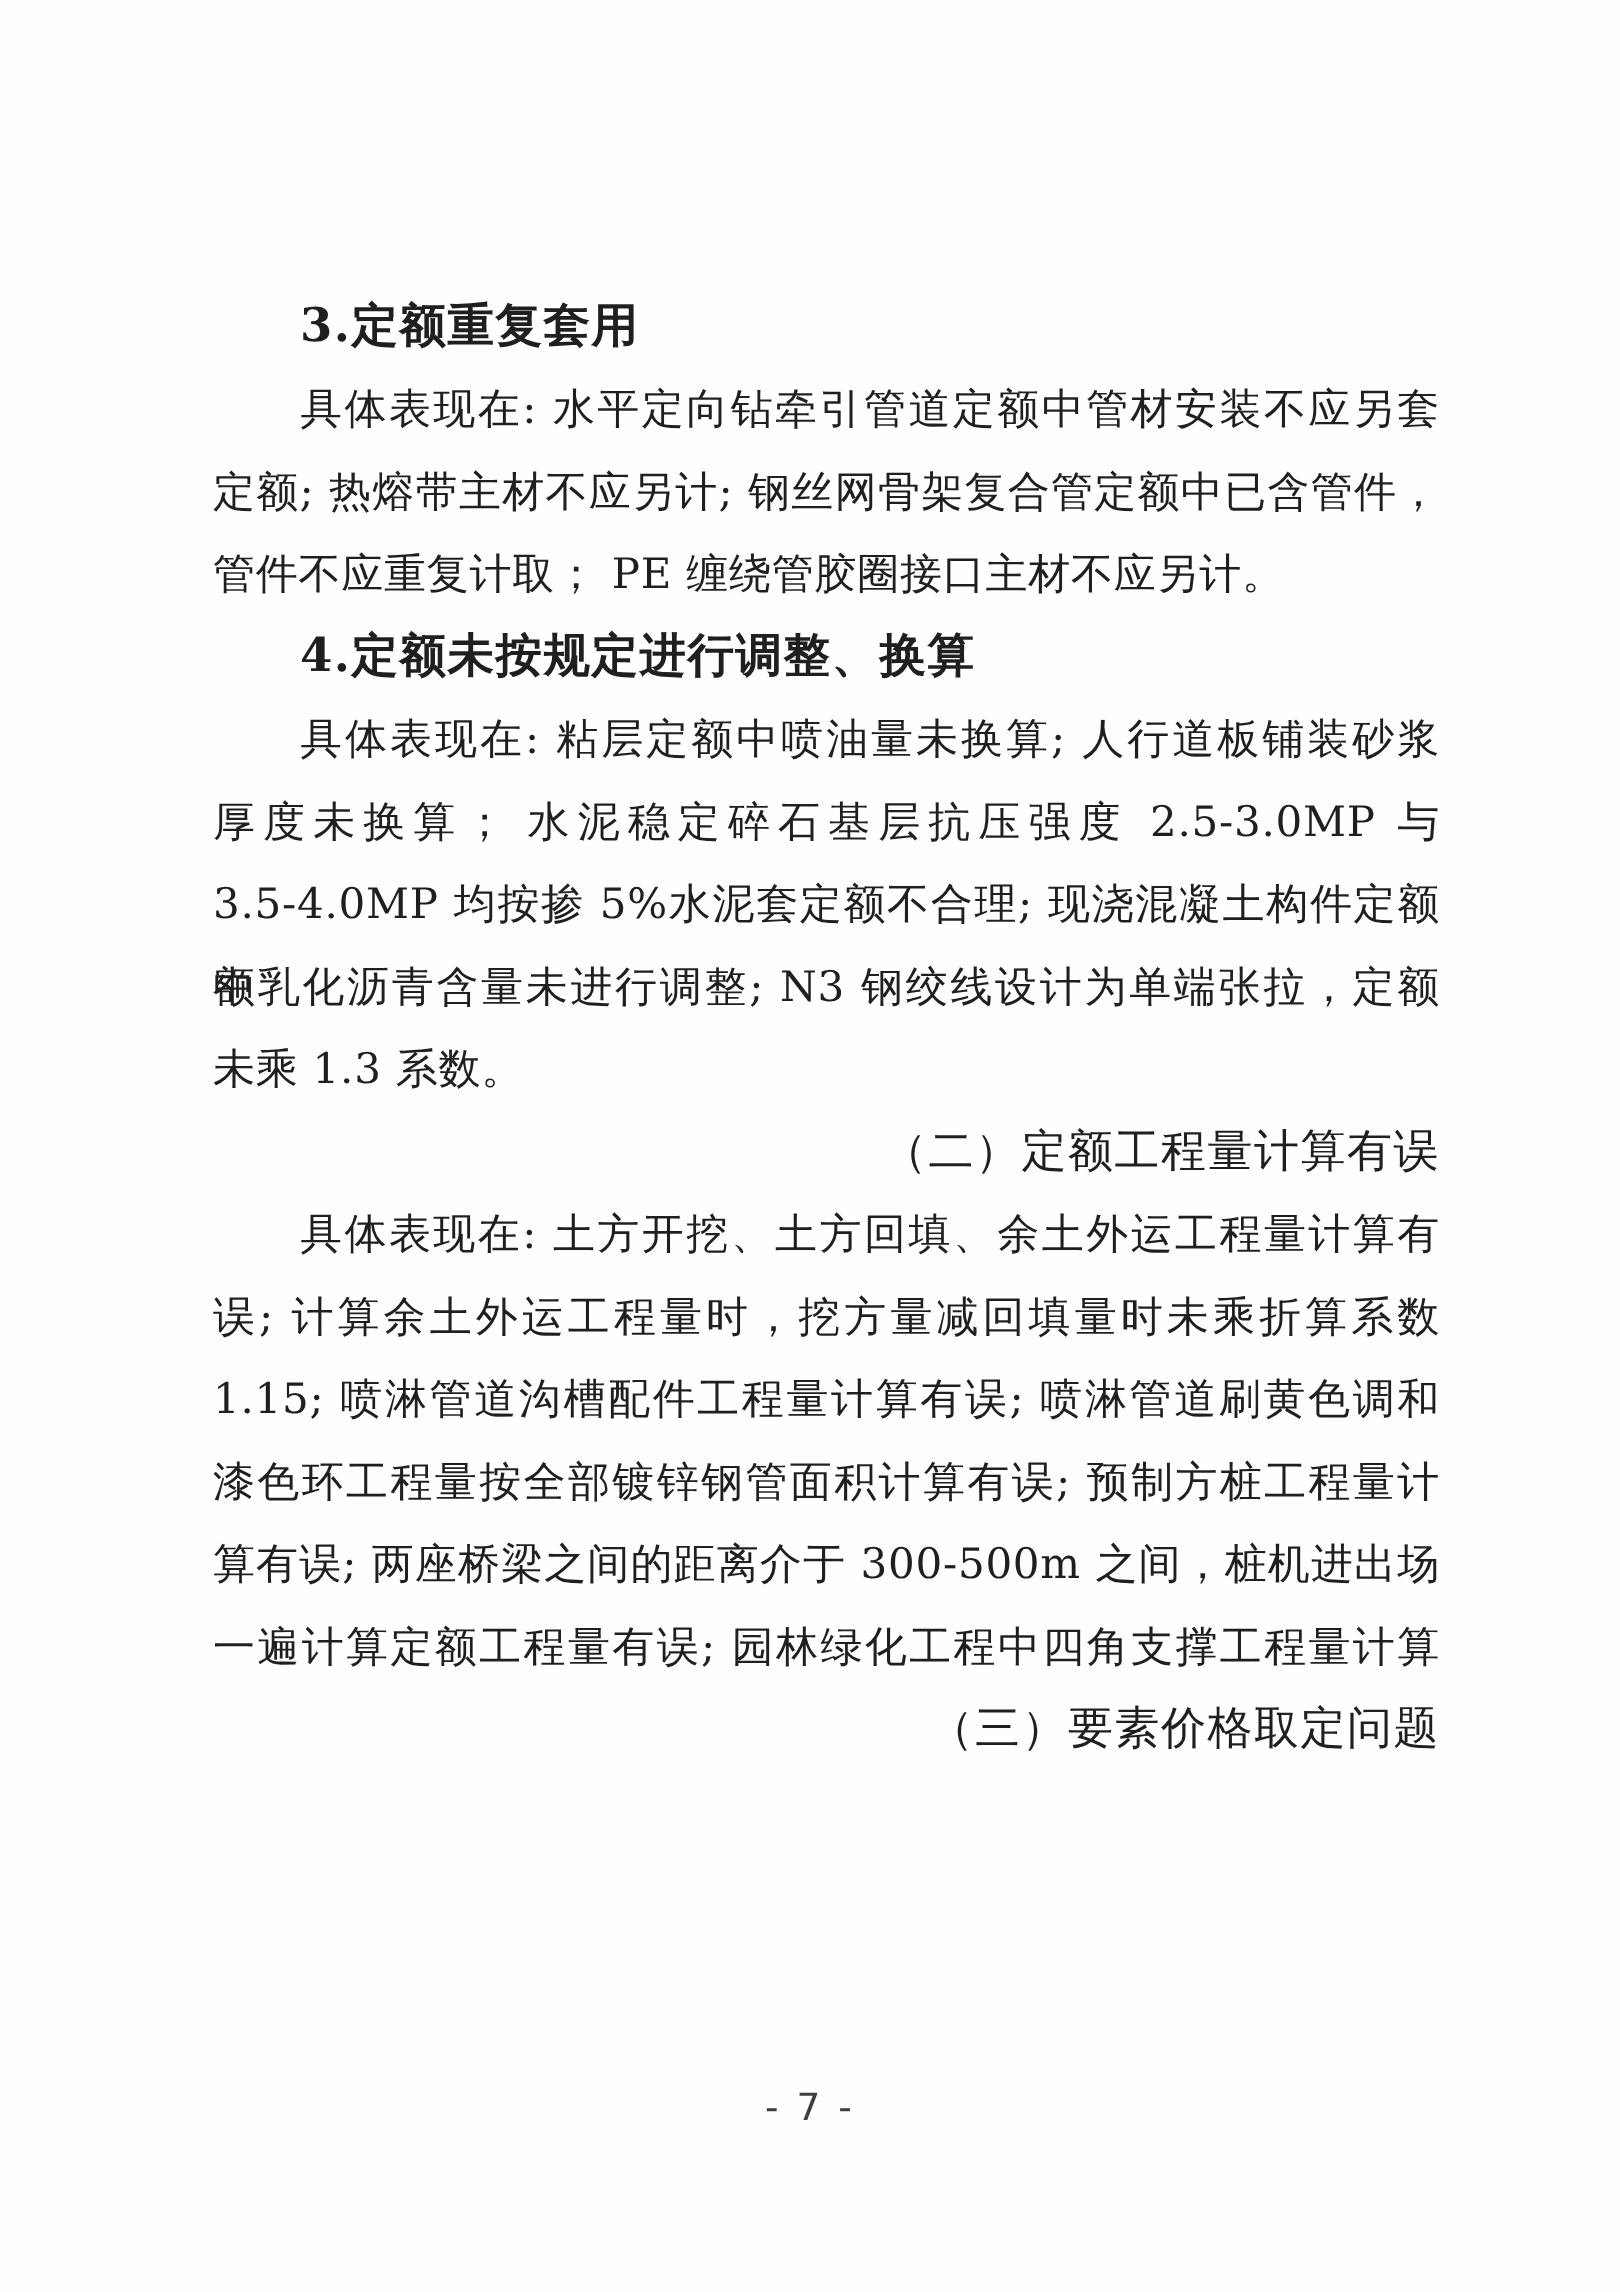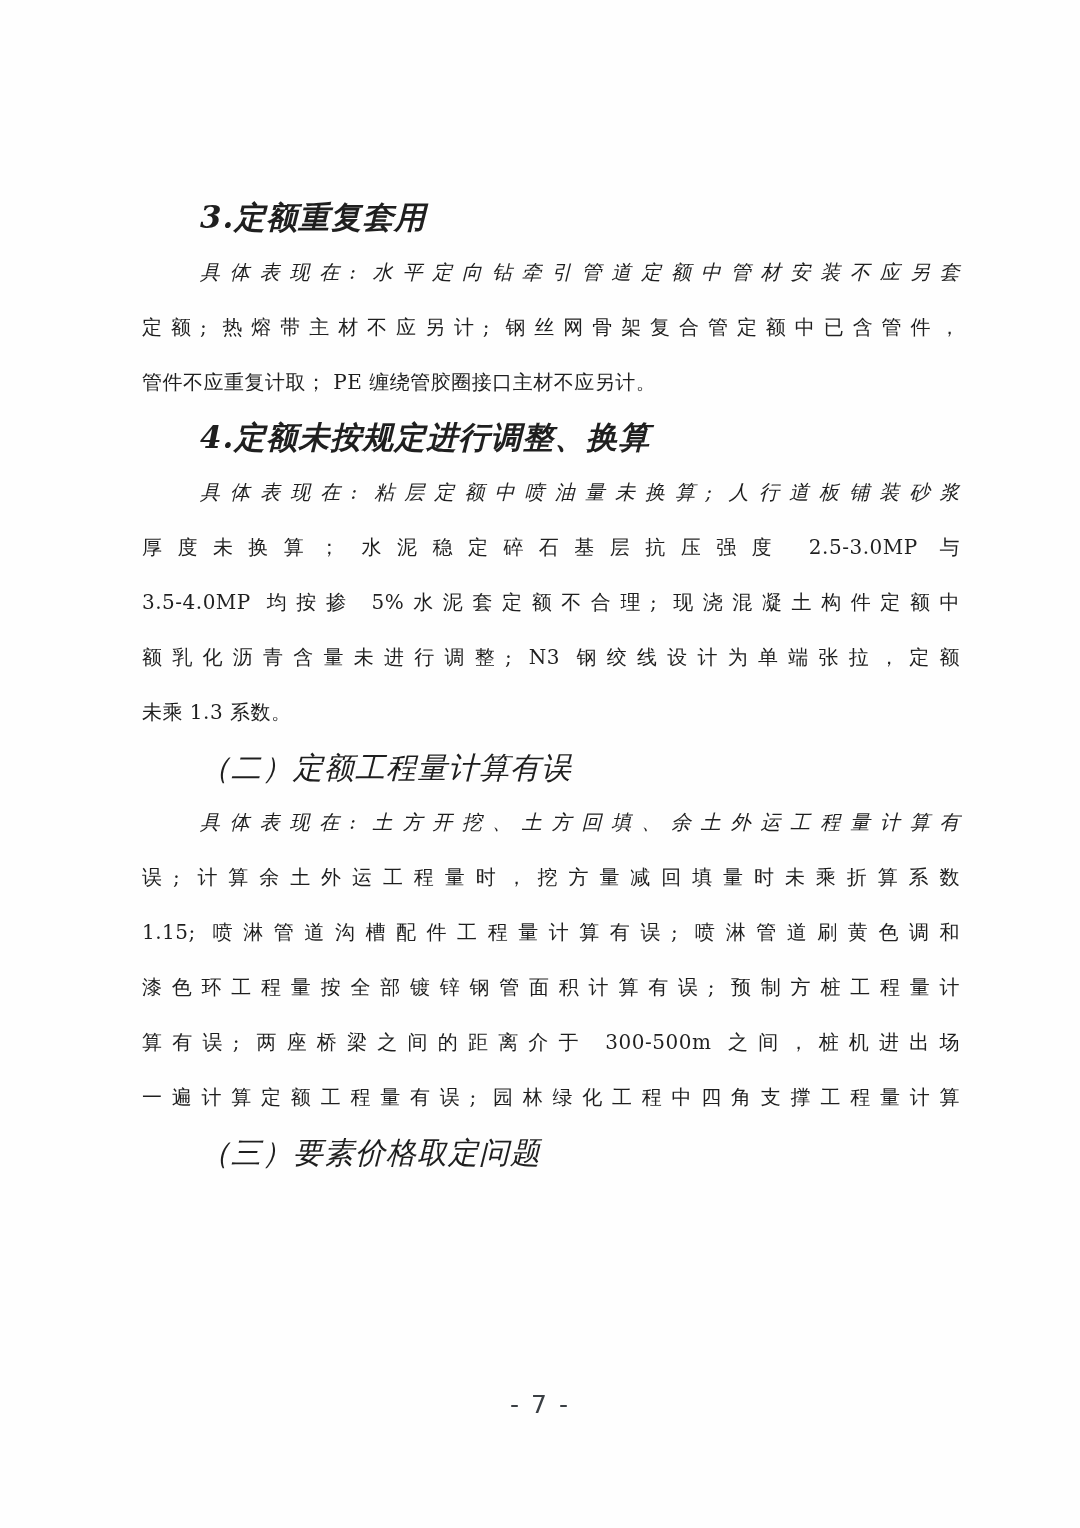--- a/index.html
+++ b/index.html
@@ -19,42 +19,42 @@
   .content {
     position: absolute;
     left: 142px;
     top: 190px;
     width: 818px;
   }
   .line {
     display: block;
     height: 55px;
     line-height: 55px;
-    font-size: 20px;
+    font-size: 28px;
     letter-spacing: 0.5px;
     overflow: visible;
   }
   
   .just {
     text-align: justify;
     text-align-last: justify;
     text-justify: inter-character;
   }
   .indent {
     padding-left: 58px;
-    font-style: italic;
   }
   .heading {
     font-weight: bold;
     font-size: 31px;
     letter-spacing: 1px;
   }
   .sub {
     font-size: 30px;
     letter-spacing: 1px;
+    text-align: right;
   }
   .page-number {
     position: absolute;
     left: 0;
     top: 1390px;
     width: 100%;
     text-align: center;
     font-size: 25px;
     color: #3a3f44;
     font-family: "DejaVu Sans", "Liberation Sans", sans-serif;

